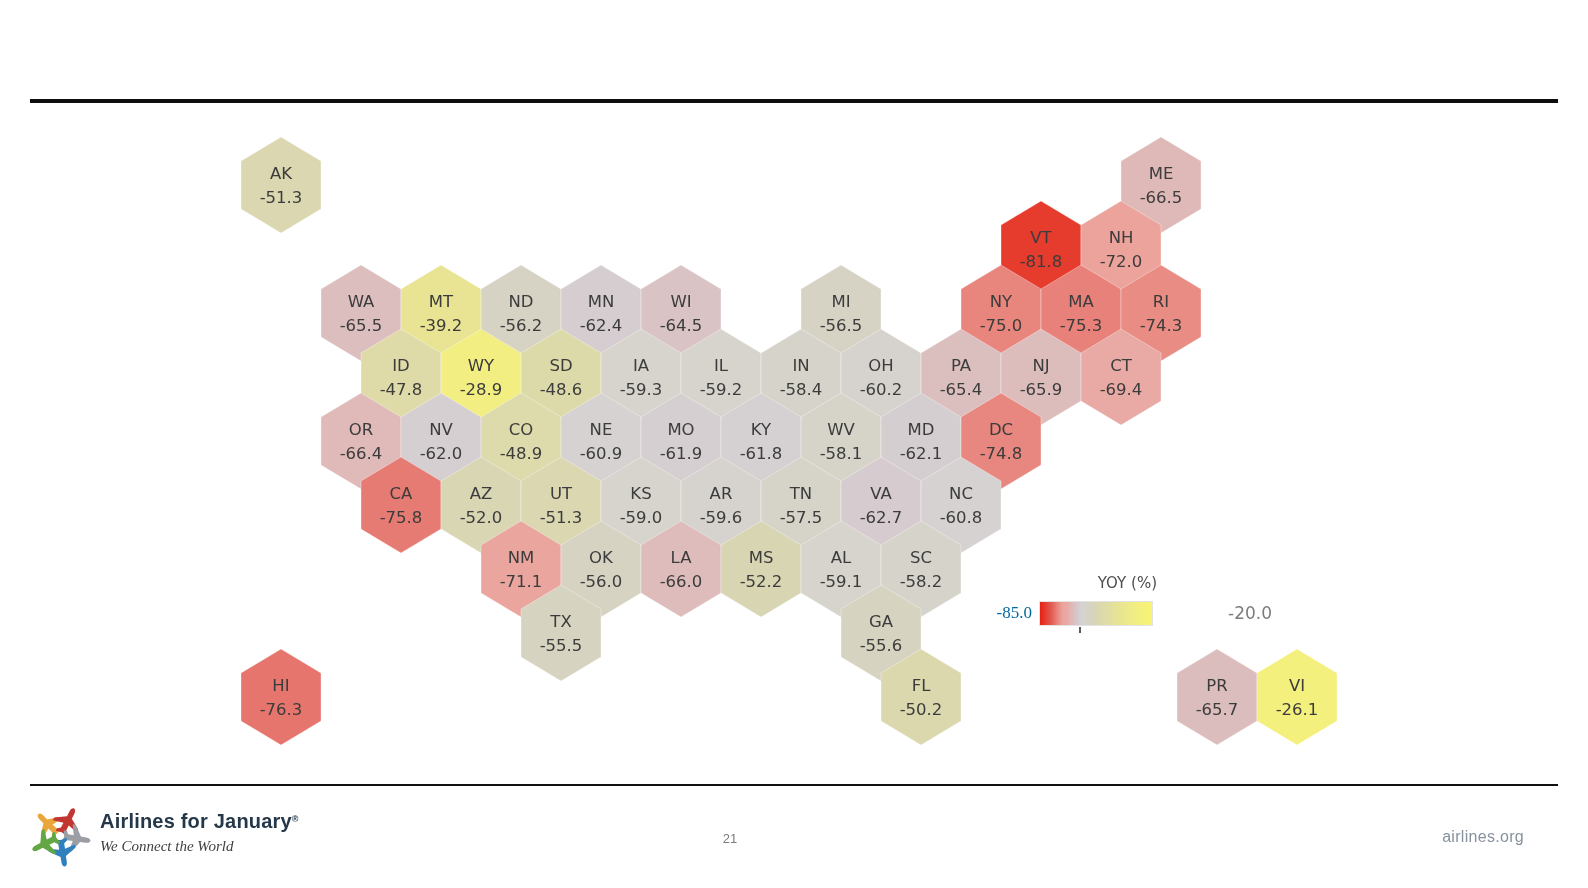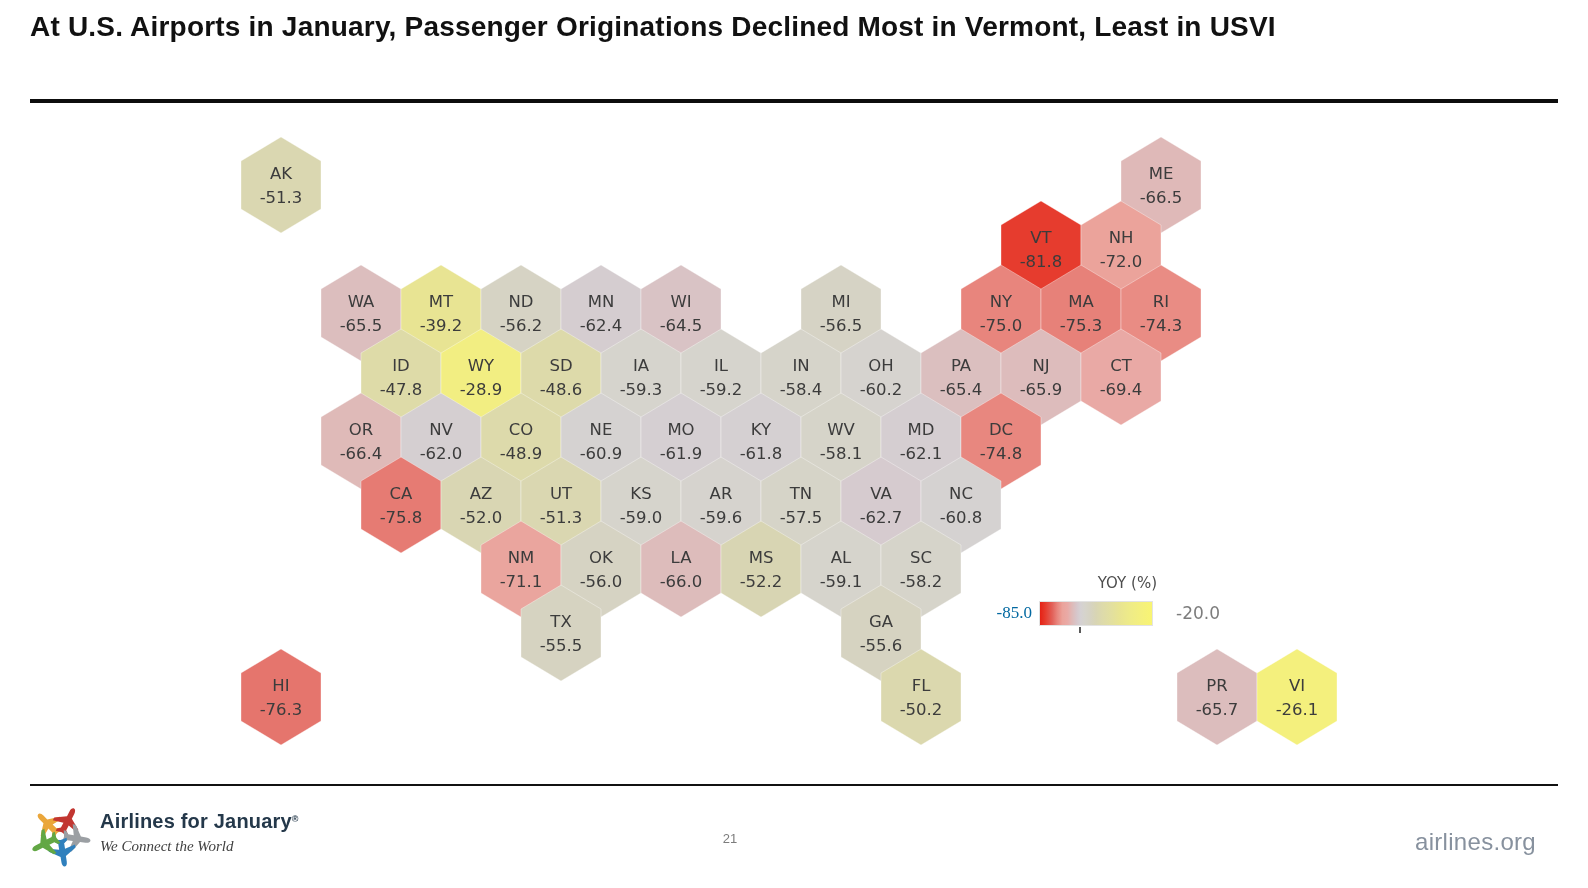--- a/index.html
+++ b/index.html
@@ -22,45 +22,44 @@
   }
   #legend-title{
     left:1035px; top:574px; width:122px; text-align:right;
     font-family:"DejaVu Sans", sans-serif; font-size:15px; color:#4d4d4d;
   }
   #legend-min{
     left:966px; top:603px; width:66px; text-align:right;
     font-family:Liberation Serif, serif; font-size:17px; color:#0369a1;
   }
   #legend-max{
-    left:1176px; top:603px; width:70px; text-align:left;
+    left:1228px; top:603px; width:70px; text-align:left;
     font-family:"DejaVu Sans", sans-serif; font-size:17px; color:#7d7d7d;
   }
   #legend-bar{ left:1039px; top:601px; width:114px; height:25px; border:1px solid #e3e3e3; box-sizing:border-box;}
   #legend-tick{ top:627px; width:2px; height:6px; background:#5a5a5a; }
   #source-line{ left:30px; top:761px; font-size:15.5px; color:#000000; }
   #source-divider{ left:30px; top:784px; width:1528px; height:2px; background:#111111; }
   #brand-logo{ left:28px; top:804px; }
   #brand-name{
     left:100px; top:810px; font-size:20px; font-weight:bold; color:#24384a; letter-spacing:.2px;
   }
   #brand-name sup{ font-size:9px; vertical-align:6px; }
   #brand-tagline{
     left:100px; top:838px; font-size:15px; font-style:italic; color:#404040;
     font-family:"Liberation Serif", serif;
   }
   #page-number{ left:700px; top:831px; width:60px; text-align:center; font-size:13px; color:#7c7c7c; }
-  #site-link{ right:52px; top:828px; font-size:24px; color:#87919e; letter-spacing:.3px;margin-left:31px; }
+  #site-link{ right:64px; top:828px; font-size:16px; color:#87919e; letter-spacing:.3px;margin-left:31px; }
 </style>
 </head>
 <body>
 
 <div id="slide">
 
-  <div class="abs" id="page-title">At U.S. Airports in January, Passenger Originations Declined Most in Vermont, Least in USVI</div>
   <div class="abs" id="title-underline"></div>
 
   <svg class="abs" id="hexmap" width="1588" height="760" viewBox="0 0 1588 760">
       <g>
         <polygon points="281,137 321,161 321,209 281,233 241,209 241,161" fill="rgb(218,215,177)" stroke="rgba(255,255,255,0.35)" stroke-width="1"></polygon>
         <text x="281" y="179" class="hex-label">AK</text>
         <text x="281" y="203" class="hex-value">-51.3</text>
       </g>
       <g>
         <polygon points="1161,137 1201,161 1201,209 1161,233 1121,209 1121,161" fill="rgb(223,185,184)" stroke="rgba(255,255,255,0.35)" stroke-width="1"></polygon>

